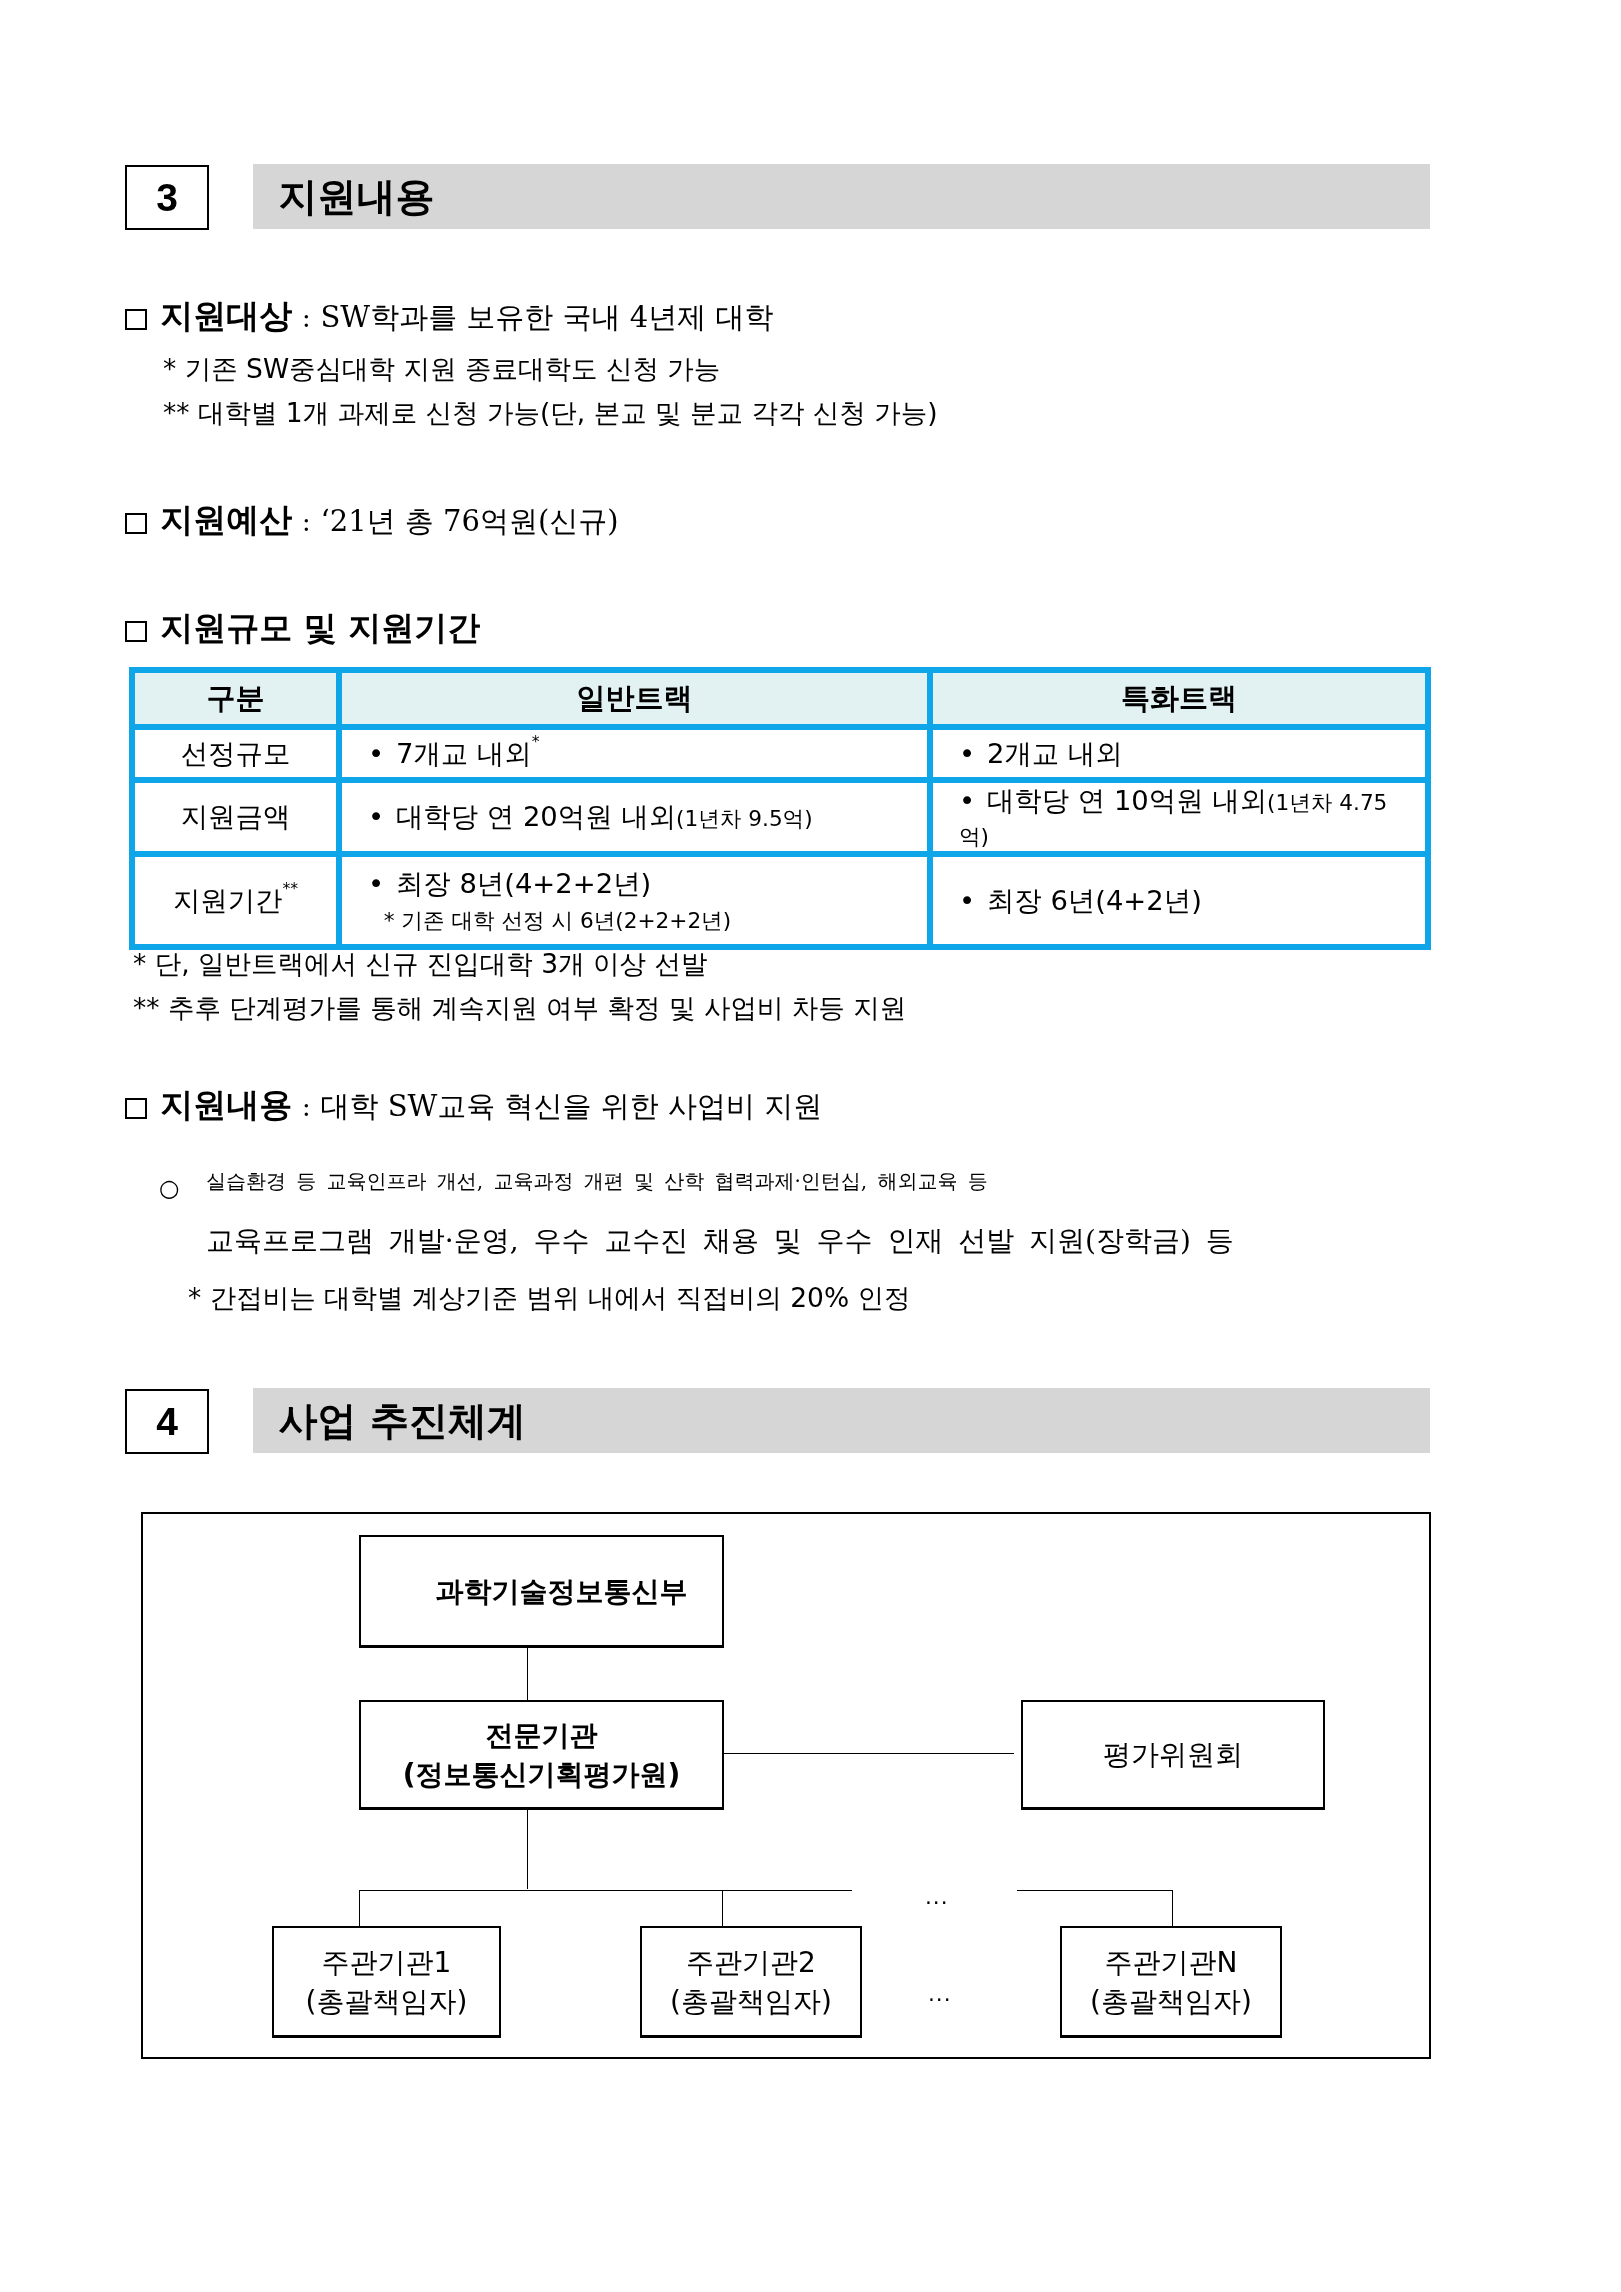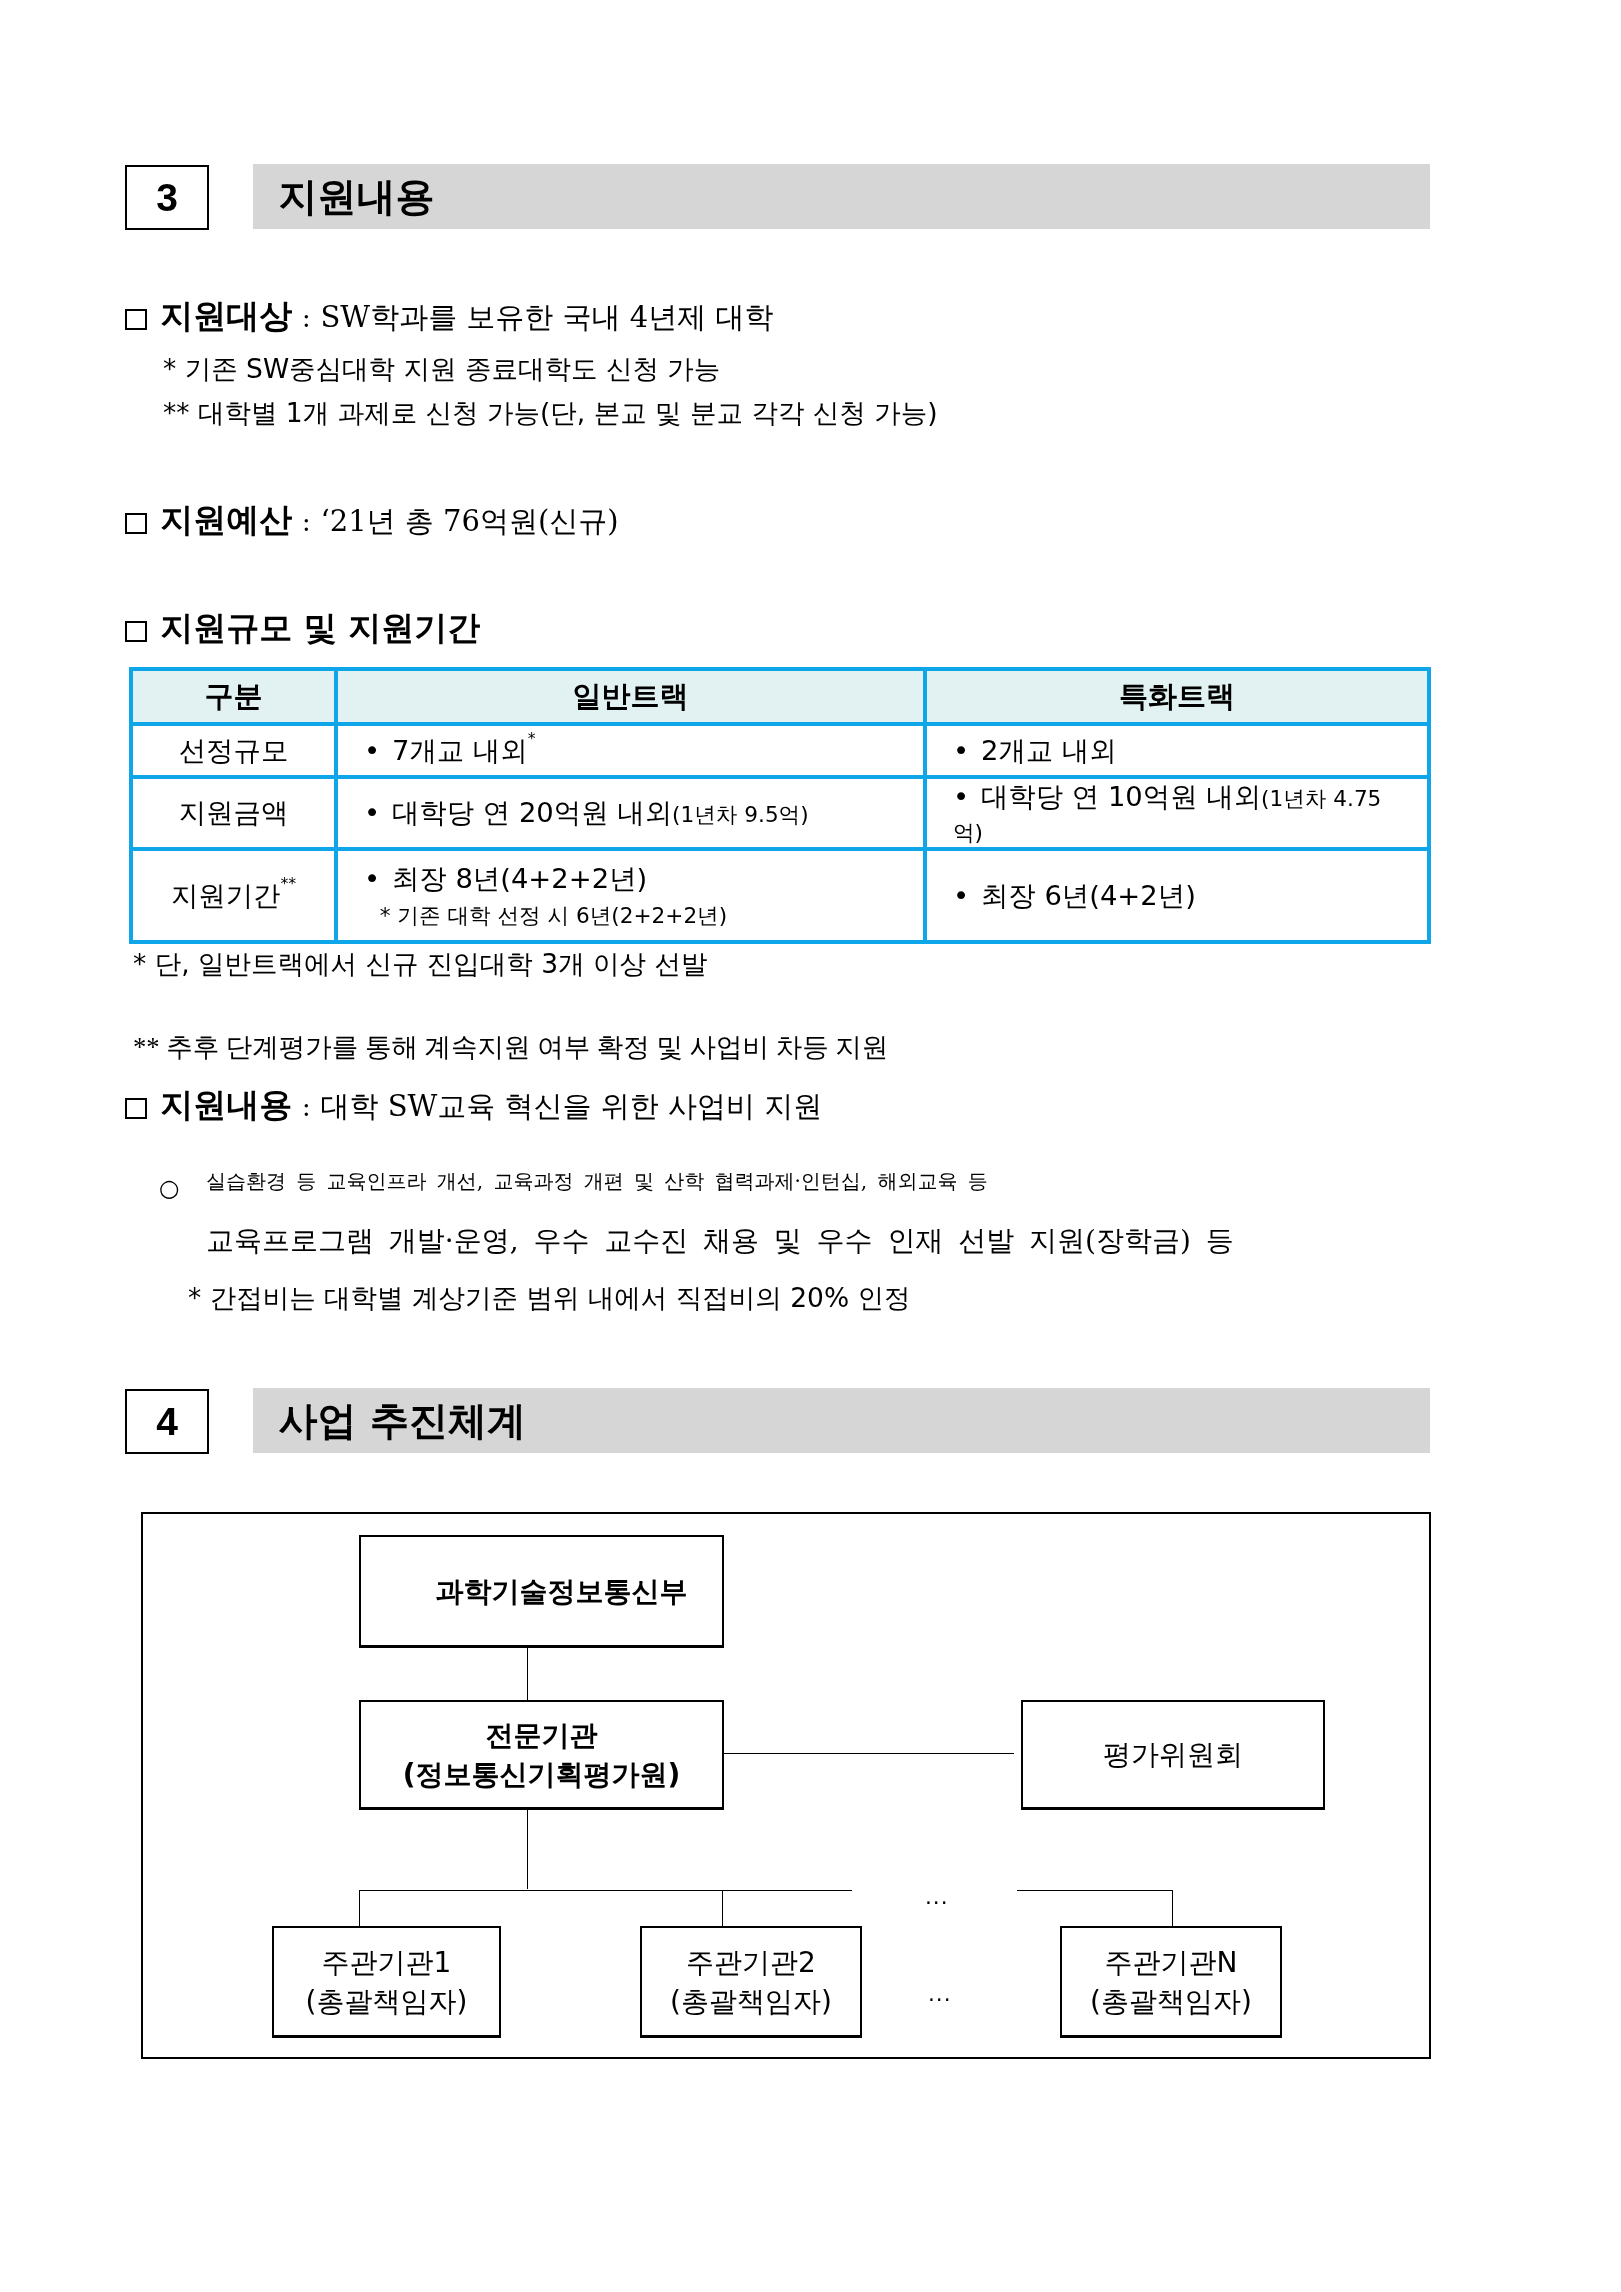--- a/index.html
+++ b/index.html
@@ -11,21 +11,21 @@
              font-family:"Liberation Sans", sans-serif; box-sizing:border-box; }
   .title-bar { background:#d6d6d6; font-weight:bold; font-size:39px;
                line-height:65px; padding-left:25.5px; box-sizing:border-box; }
   .sq { display:inline-block; width:21.6px; height:21.6px; border:2px solid #000;
         box-sizing:border-box; vertical-align:middle; margin-right:13.7px; position:relative; top:-2.9px; }
   .head { font-size:33px; font-weight:bold; }
   .serif { font-family:"DejaVu Serif", "Liberation Serif", serif; font-weight:normal; font-size:29px; }
   .colon { font-family:"DejaVu Serif", serif; font-size:25.5px; margin:0 9.8px; }
   .note { font-size:26.5px;text-align:center; }
   table.t { position:absolute; left:129px; top:667px; width:1302px; border-collapse:collapse; }
-  table.t td, table.t th { border:4px solid #0ea5e9; font-size:27.4px; padding:0 26px; }
+  table.t td, table.t th { border:6px solid #0ea5e9; font-size:27.4px; padding:0 26px; }
   table.t th { background:#e2f1f2; height:51px; font-weight:bold; font-size:29px; }
   table.t td.c1 { text-align:center; width:149px; }
   table.t td.c2 { width:533px; }
   table.t tr.r { height:53px; }
   table.t tr.r3 { height:93px; }
   .small { font-size:21.6px; }
   .sup { font-size:15.7px; vertical-align:top; position:relative; top:-3.9px; }
   .bul::before { content:"•"; margin-right:11.8px; }
   .body-serif { font-family:"DejaVu Serif", serif; font-size:29px; }
   .frame { border:2px solid #000; box-sizing:border-box; }
@@ -78,21 +78,21 @@
     <td class="c2">
       <div class="bul">최장 8년(4+2+2년)</div>
       <div class="small" style="margin-left:15.7px;margin-top:3.9px;">* 기존 대학 선정 시 6년(2+2+2년)</div>
     </td>
     <td><span class="bul">최장 6년(4+2년)</span></td>
   </tr>
 </tbody>
   </table>
 
 <div class="abs note" style="left:133px;top:946px;">* 단, 일반트랙에서 신규 진입대학 3개 이상 선발</div>
-<div class="abs note" style="left:133px;top:1029px;font-family:Liberation Serif, serif;">** 추후 단계평가를 통해 계속지원 여부 확정 및 사업비 차등 지원</div>
+<div class="abs note" style="left:133px;top:990px;">** 추후 단계평가를 통해 계속지원 여부 확정 및 사업비 차등 지원</div>
 
 <div class="abs" style="left:125px;top:1083px;">
   <span class="sq"></span><span class="head">지원내용</span><span class="colon">:</span><span class="serif">대학 SW교육 혁신을 위한 사업비 지원</span>
 </div>
 <div class="abs body-serif" style="left:159px;top:1174px;font-size:23.5px;">○</div>
 <div class="abs body-serif" style="left:206px;top:1168px;width:1237px;white-space:nowrap;font-size:20px;word-spacing:3.9px;">실습환경 등 교육인프라 개선, 교육과정 개편 및 산학 협력과제·인턴십, 해외교육 등</div>
 <div class="abs body-serif" style="left:206px;top:1222px;white-space:nowrap;font-size:28px;word-spacing:5.9px;">교육프로그램 개발·운영, 우수 교수진 채용 및 우수 인재 선발 지원(장학금) 등</div>
 <div class="abs note" style="left:188px;top:1280px;">* 간접비는 대학별 계상기준 범위 내에서 직접비의 20% 인정</div>
 
 <div class="abs num-box" style="left:125px;top:1389px;width:84px;height:65px;">4</div>

